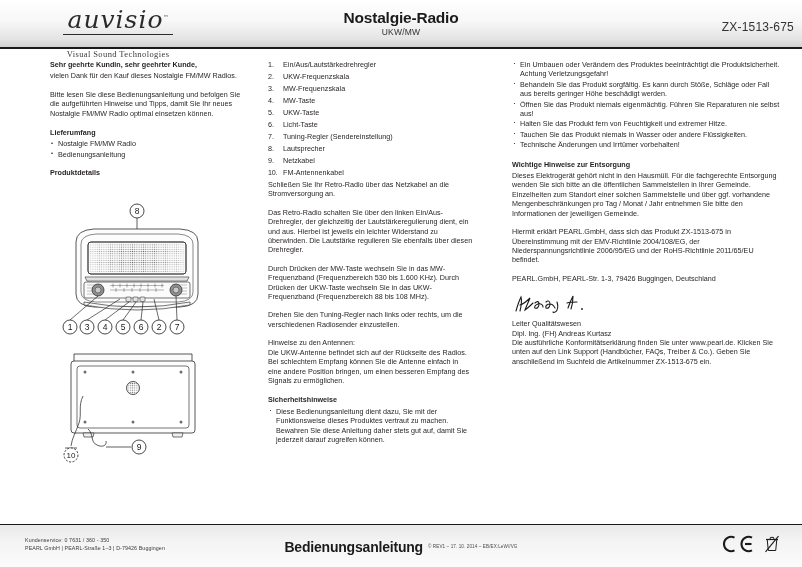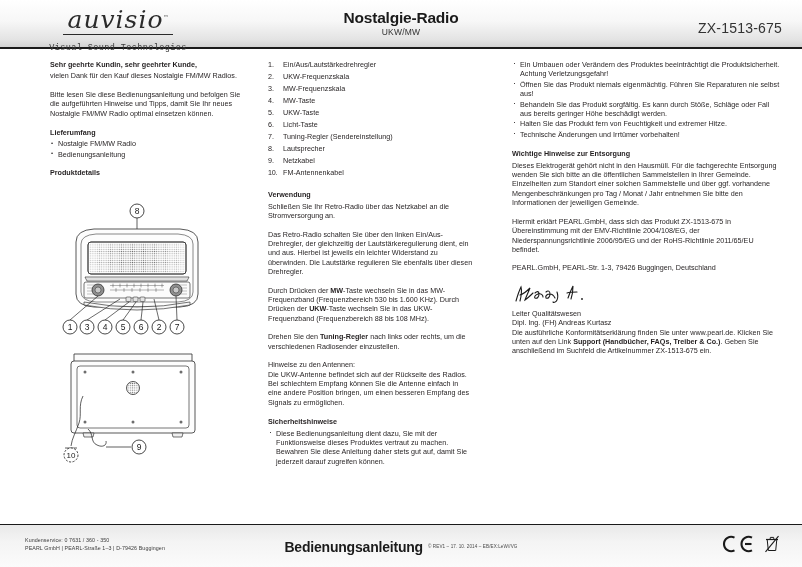--- a/index.html
+++ b/index.html
@@ -23,47 +23,47 @@
   .logo-wrap{position:absolute;left:28px;top:4px;width:180px;text-align:center;}
   .logo-word{
     font-family:"DejaVu Serif","Liberation Serif",serif;
     font-style:italic;font-size:25px;letter-spacing:1px;
     color:#2b2b2b;line-height:26px;
     border-bottom:1.6px solid #2b2b2b;
     display:inline-block;padding:0 4px 1px 4px;
   }
   .logo-tm{font-size:5px;vertical-align:super;font-style:normal;letter-spacing:0;}
   .logo-tag{
-    font-family:Liberation Mono, monospace;
-    font-size:8.5px;letter-spacing:.4px;color:#3a3a3a;margin-top:8px;
+    font-family:Liberation Serif, serif;
+    font-size:8.5px;letter-spacing:.4px;color:#3a3a3a;margin-top:14px;
   }
   .head-title{
     position:absolute;left:0;right:0;top:9px;text-align:center;
     font-size:15.5px;font-weight:bold;color:#1b1b1b;letter-spacing:-.2px;
   }
   .head-sub{
     position:absolute;left:0;right:0;top:27px;text-align:center;
     font-size:8.5px;color:#333;letter-spacing:.2px;
   }
   .head-code{
-    position:absolute;right:20px;top:20px;
-    font-size:14px;color:#333;letter-spacing:.2px;
+    position:absolute;right:8px;top:20px;
+    font-size:12px;color:#333;letter-spacing:.2px;
   }
 
   
   .col{position:absolute;top:60px;font-size:7.2px;line-height:9.4px;color:#231f20;}
   .col-left{left:50px;width:200px;}
   .col-mid{left:268px;width:205px;}
   .col-right{left:512px;width:270px;}
 
   p{margin:0 0 9px 0;}
   p.tight{margin-bottom:0;}
   .h-bold{font-weight:bold;margin:0 0 2px 0;font-size:7.2px;}
   .sec-head{font-weight:bold;margin:10px 0 2px 0;font-size:7.2px;}
-  b{font-weight:bold;}
+  b{font-weight:normal;}
 
   ul{margin:0 0 9px 0;padding:0;list-style:none;}
   ul li{
     position:relative;padding-left:8px;margin-bottom:1px;
   }
   ul li:before{
     content:"\2022";position:absolute;left:1px;top:-0.5px;font-size:6px;color:#231f20;
   }
   ul.dash li:before{content:"\00B7";left:1px;top:-1px;font-size:9px;}
 
@@ -289,40 +289,40 @@
       <li>MW-Frequenzskala</li>
       <li>MW-Taste</li>
       <li>UKW-Taste</li>
       <li>Licht-Taste</li>
       <li>Tuning-Regler (Sendereinstellung)</li>
       <li>Lautsprecher</li>
       <li>Netzkabel</li>
       <li class="wide">FM-Antennenkabel</li>
     </ol>
 
-    <div class="sec-head" style="margin-top:13px;">Verwendung</div>
     <p>Schließen Sie Ihr Retro-Radio über das Netzkabel an die Stromversorgung an.</p>
     <p>Das Retro-Radio schalten Sie über den linken Ein/Aus-Drehregler, der gleichzeitig der Lautstärkeregulierung dient, ein und aus. Hierbei ist jeweils ein leichter Widerstand zu überwinden. Die Lautstärke regulieren Sie ebenfalls über diesen Drehregler.</p>
     <p><span>Durch Drücken der </span><b>MW</b><span>-Taste wechseln Sie in das MW-Frequenzband (Frequenzbereich 530 bis 1.600 KHz). Durch Drücken der </span><b>UKW</b><span>-Taste wechseln Sie in das UKW-Frequenzband (Frequenzbereich 88 bis 108 MHz).</span></p>
     <p><span>Drehen Sie den </span><b>Tuning-Regler</b><span> nach links oder rechts, um die verschiedenen Radiosender einzustellen.</span></p>
     <p class="tight">Hinweise zu den Antennen:</p>
     <p>Die UKW-Antenne befindet sich auf der Rückseite des Radios. Bei schlechtem Empfang können Sie die Antenne einfach in eine andere Position bringen, um einen besseren Empfang des Signals zu ermöglichen.</p>
 
     <div class="sec-head">Sicherheitshinweise</div>
     <ul class="dash">
       <li>Diese Bedienungsanleitung dient dazu, Sie mit der Funktionsweise dieses Produktes vertraut zu machen. Bewahren Sie diese Anleitung daher stets gut auf, damit Sie jederzeit darauf zugreifen können.</li>
     </ul>
   </div>
 
   <div class="col col-right">
     <ul class="dash">
       <li>Ein Umbauen oder Verändern des Produktes beeinträchtigt die Produktsicherheit. Achtung Verletzungsgefahr!</li>
+      <li>Behandeln Sie das Produkt sorgfältig. Es kann durch Stöße, Schläge oder Fall aus bereits geringer Höhe beschädigt werden.</li>
       <li>Öffnen Sie das Produkt niemals eigenmächtig. Führen Sie Reparaturen nie selbst aus!</li>
-      <li>Behandeln Sie das Produkt sorgfältig. Es kann durch Stöße, Schläge oder Fall aus bereits geringer Höhe beschädigt werden.</li>
       <li>Halten Sie das Produkt fern von Feuchtigkeit und extremer Hitze.</li>
+      <li>Tauchen Sie das Produkt niemals in Wasser oder andere Flüssigkeiten.</li>
       <li>Technische Änderungen und Irrtümer vorbehalten!</li>
     </ul>
 
     <div class="sec-head">Wichtige Hinweise zur Entsorgung</div>
     <p class="tight">Dieses Elektrogerät gehört nicht in den Hausmüll. Für die fachgerechte Entsorgung wenden Sie sich bitte an die öffentlichen Sammelstellen in Ihrer Gemeinde.</p>
     <p>Einzelheiten zum Standort einer solchen Sammelstelle und über ggf. vorhandene Mengenbeschränkungen pro Tag / Monat / Jahr entnehmen Sie bitte den Informationen der jeweiligen Gemeinde.</p>
 
     <p>Hiermit erklärt PEARL.GmbH, dass sich das Produkt ZX-1513-675 in Übereinstimmung mit der EMV-Richtlinie 2004/108/EG, der Niederspannungsrichtlinie 2006/95/EG und der RoHS-Richtlinie 2011/65/EU befindet.</p>
     <p style="margin-bottom:11px;">PEARL.GmbH, PEARL-Str. 1-3, 79426 Buggingen, Deutschland</p>
 

